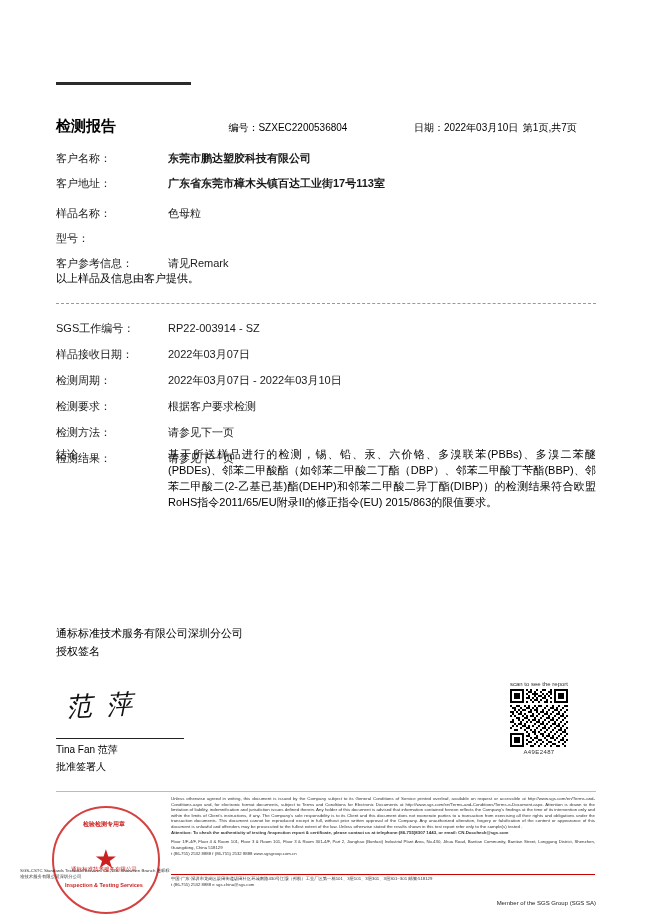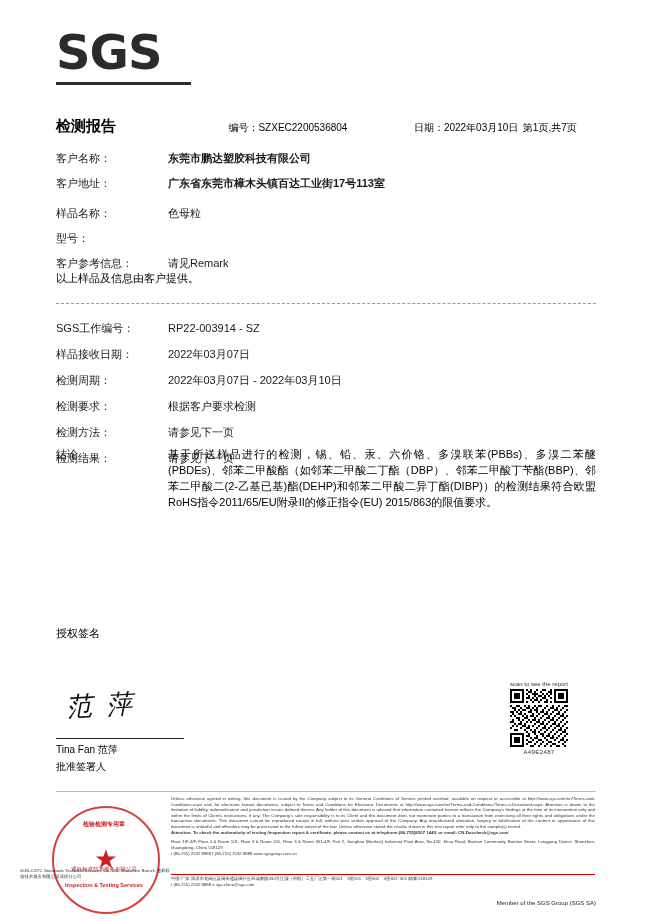--- a/index.html
+++ b/index.html
@@ -309,21 +309,20 @@
     line-height: 6px;
     color: #333;
   }
 </style>
 </head>
 <body>
 
 <div class="page">
 
   <div class="logo-wrap">
-    <div class="logo-text">SGS</div>
     <div class="logo-rule"></div>
   </div>
 
   <div class="title-row">
     <span class="doc-title">检测报告</span>
     <span class="hdr-no"><span>编号：</span><span>SZXEC2200536804</span></span>
     <span class="hdr-date"><span>日期：</span><span>2022年03月10日</span></span>
     <span class="hdr-page">第1页,共7页</span>
   </div>
 
@@ -379,20 +378,21 @@
       <div class="fvalue">请参见下一页</div>
     </div>
   </div>
 
   <div class="concl">
     <div class="flabel">结论：</div>
     <div class="ctext">基于所送样品进行的检测，锡、铅、汞、六价铬、多溴联苯(PBBs)、多溴二苯醚(PBDEs)、邻苯二甲酸酯（如邻苯二甲酸二丁酯（DBP）、邻苯二甲酸丁苄酯(BBP)、邻苯二甲酸二(2-乙基已基)酯(DEHP)和邻苯二甲酸二异丁酯(DIBP)）的检测结果符合欧盟RoHS指令2011/65/EU附录II的修正指令(EU) 2015/863的限值要求。</div>
   </div>
 
   <div class="sig-company">
+    <div>通标标准技术服务有限公司深圳分公司</div>
     <div>授权签名</div>
   </div>
 
   <div class="sig-script">范 萍</div>
   <div class="sig-line"></div>
   <div class="sig-name">
     <div>Tina Fan 范萍</div>
     <div>批准签署人</div>
   </div>
 

